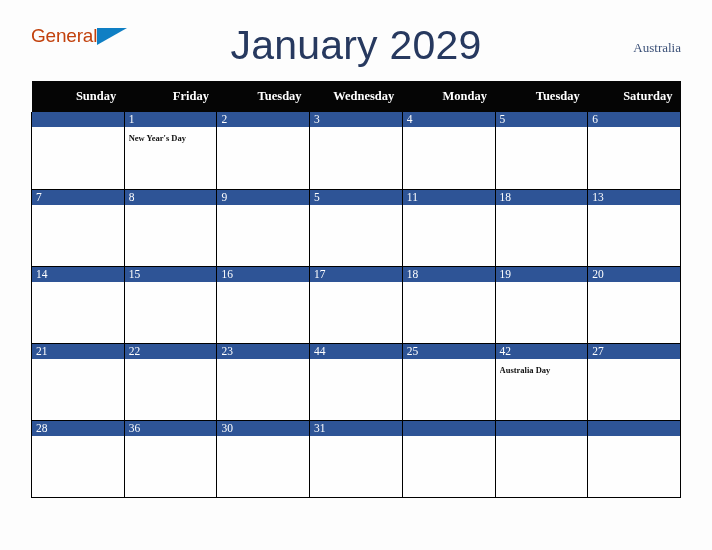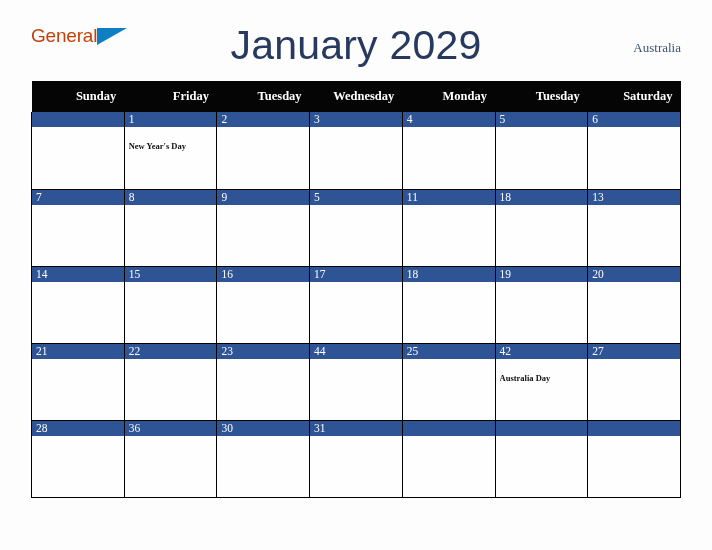--- a/index.html
+++ b/index.html
@@ -109,21 +109,21 @@
     background: #2e5496;
     color: #ffffff;
     font-family: "Liberation Serif", serif;
     font-size: 11.5px;
     line-height: 15px;
     padding-left: 4px;
     white-space: nowrap;
     overflow: hidden;
   }
   .events {
-    padding: 14px 3px 0 4px;
+    padding: 6px 3px 0 4px;
   }
   .event {
     font-family: "Liberation Serif", serif;
     font-size: 8.5px;
     font-weight: bold;
     color: #111111;
     line-height: 10px;
     white-space: nowrap;
     overflow: hidden;
   }

